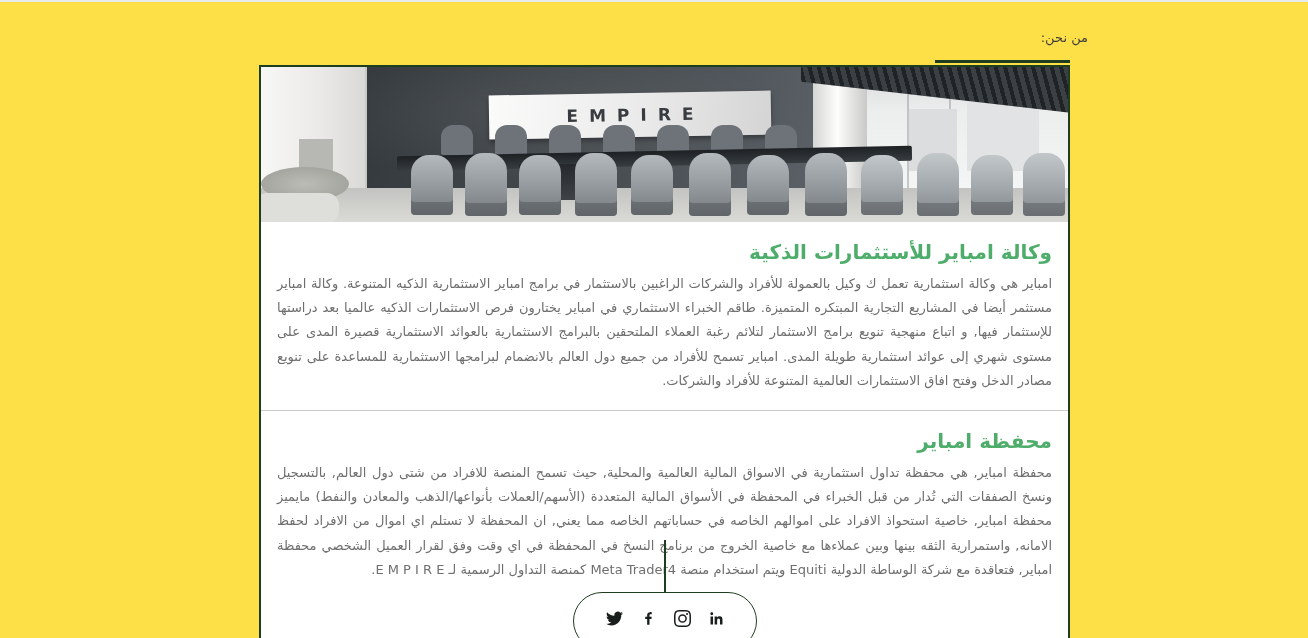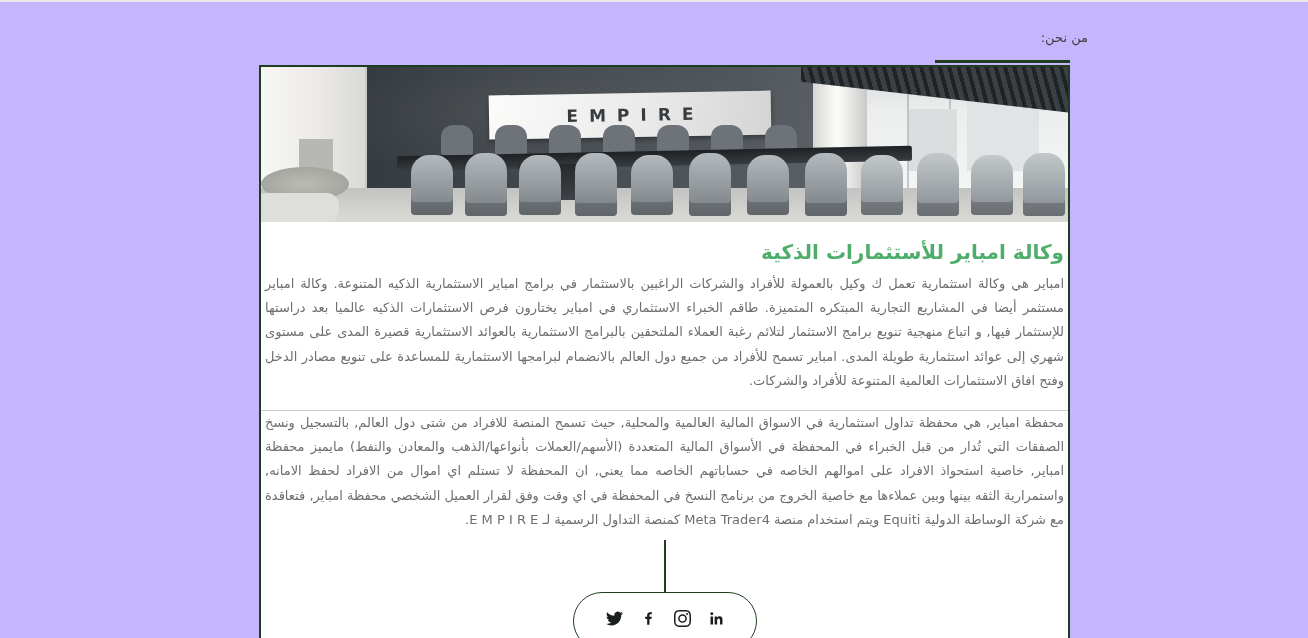--- a/index.html
+++ b/index.html
@@ -1,16 +1,16 @@
 <!DOCTYPE html>
 <html lang="ar"><head>
 <meta charset="utf-8">
 <style>
   html,body{margin:0;padding:0;background:#fff;}
-  .page{position:relative;width:1308px;height:638px;background:#c4b5fd;overflow:hidden;
+  .page{position:relative;width:1308px;height:638px;background:#fde047;overflow:hidden;
         font-family:"DejaVu Sans",sans-serif;}
   .top-border{position:absolute;top:0;left:0;right:0;height:2px;background:#e9eaec;}
 
   .nav-label{position:absolute;top:30px;right:220px;font-size:13px;color:#3d3d3d;direction:rtl;
              text-decoration:none;cursor:pointer;}
   .nav-underline{position:absolute;top:60px;right:238px;width:135px;height:3px;background:#1f3e20;}
 
   .card{position:absolute;top:65px;left:259px;width:811px;height:603px;box-sizing:border-box;
         border:2px solid #1f3e20;background:#fff;}
 
@@ -63,21 +63,21 @@
   .h-chairs-near i:nth-child(even){height:63px;top:86px;}
   .h-chairs-near i:nth-child(1){left:150px}.h-chairs-near i:nth-child(2){left:204px}
   .h-chairs-near i:nth-child(3){left:258px}.h-chairs-near i:nth-child(4){left:314px}
   .h-chairs-near i:nth-child(5){left:370px}.h-chairs-near i:nth-child(6){left:428px}
   .h-chairs-near i:nth-child(7){left:486px}.h-chairs-near i:nth-child(8){left:544px}
   .h-chairs-near i:nth-child(9){left:600px}.h-chairs-near i:nth-child(10){left:656px}
   .h-chairs-near i:nth-child(11){left:710px}.h-chairs-near i:nth-child(12){left:762px}
   .h-chairs-near i:nth-child(n+9){background:linear-gradient(180deg,#c2c7ca,#a2a7ab 55%,#84898d);}
 
   
-  .sec{padding:0 4px;direction:rtl;}
+  .sec{padding:0 16px;direction:rtl;}
   .sec h2{margin:16px 0 6px;color:#4ead6a;font-size:20px;font-weight:bold;line-height:1.4;}
   .sec p{margin:0;color:#6e6e6e;font-size:13px;line-height:24.2px;text-align:justify;}
   .sec.first p{margin-bottom:17px;}
   .divider{height:1px;background:#cbcbcb;}
 
   
   .connector{position:absolute;top:540px;left:664px;width:2px;height:52px;background:#1f3e20;}
   .social-pill{position:absolute;top:592px;left:573px;width:184px;height:58px;box-sizing:border-box;
         border:1.5px solid #1f3e20;border-radius:29px;background:#fff;
         display:flex;align-items:center;justify-content:center;gap:17px;padding-bottom:6px;}
@@ -138,20 +138,21 @@
     </div>
 
     <section class="sec first" dir="rtl">
       <h2>وكالة امباير للأستثمارات الذكية</h2>
       <p>امباير هي وكالة استثمارية تعمل ك وكيل بالعمولة للأفراد والشركات الراغبين بالاستثمار في برامج امباير الاستثمارية الذكيه المتنوعة. وكالة امباير مستثمر أيضا في المشاريع التجارية المبتكره المتميزة. طاقم الخبراء الاستثماري في امباير يختارون فرص الاستثمارات الذكيه عالميا بعد دراستها للإستثمار فيها, و اتباع منهجية تنويع برامج الاستثمار لتلائم رغبة العملاء الملتحقين بالبرامج الاستثمارية بالعوائد الاستثمارية قصيرة المدى على مستوى شهري إلى عوائد استثمارية طويلة المدى. امباير تسمح للأفراد من جميع دول العالم بالانضمام لبرامجها الاستثمارية للمساعدة على تنويع مصادر الدخل وفتح افاق الاستثمارات العالمية المتنوعة للأفراد والشركات.</p>
     </section>
 
     <div class="divider"></div>
 
     <section class="sec" dir="rtl">
+      <h2>محفظة امباير</h2>
       <p>محفظة امباير, هي محفظة تداول استثمارية في الاسواق المالية العالمية والمحلية, حيث تسمح المنصة للافراد من شتى دول العالم, بالتسجيل ونسخ الصفقات التي تُدار من قبل الخبراء في المحفظة في الأسواق المالية المتعددة (الأسهم/العملات بأنواعها/الذهب والمعادن والنفط) مايميز محفظة امباير, خاصية استحواذ الافراد على اموالهم الخاصه في حساباتهم الخاصه مما يعني, ان المحفظة لا تستلم اي اموال من الافراد لحفظ الامانه, واستمرارية الثقه بينها وبين عملاءها مع خاصية الخروج من برنامج النسخ في المحفظة في اي وقت وفق لقرار العميل الشخصي محفظة امباير, فتعاقدة مع شركة الوساطة الدولية Equiti ويتم استخدام منصة Meta Trader4 كمنصة التداول الرسمية لـ E M P I R E.</p>
     </section>
   </div>
 
   <div class="connector"></div>
 
   <div class="social-pill">
     <a class="social-link">
       <svg viewBox="0 0 24 24">
           <path d="M23.953 4.57a10 10 0 01-2.825.775 4.958 4.958 0 002.163-2.723c-.951.555-2.005.959-3.127 1.184a4.92 4.92 0 00-8.384 4.482C7.69 8.095 4.067 6.13 1.64 3.162a4.822 4.822 0 00-.666 2.475c0 1.71.87 3.213 2.188 4.096a4.904 4.904 0 01-2.228-.616v.06a4.923 4.923 0 003.946 4.827 4.996 4.996 0 01-2.212.085 4.936 4.936 0 004.604 3.417 9.867 9.867 0 01-6.102 2.105c-.39 0-.779-.023-1.17-.067a13.995 13.995 0 007.557 2.209c9.053 0 13.998-7.496 13.998-13.985 0-.21 0-.42-.015-.63A9.935 9.935 0 0024 4.59z"></path>

